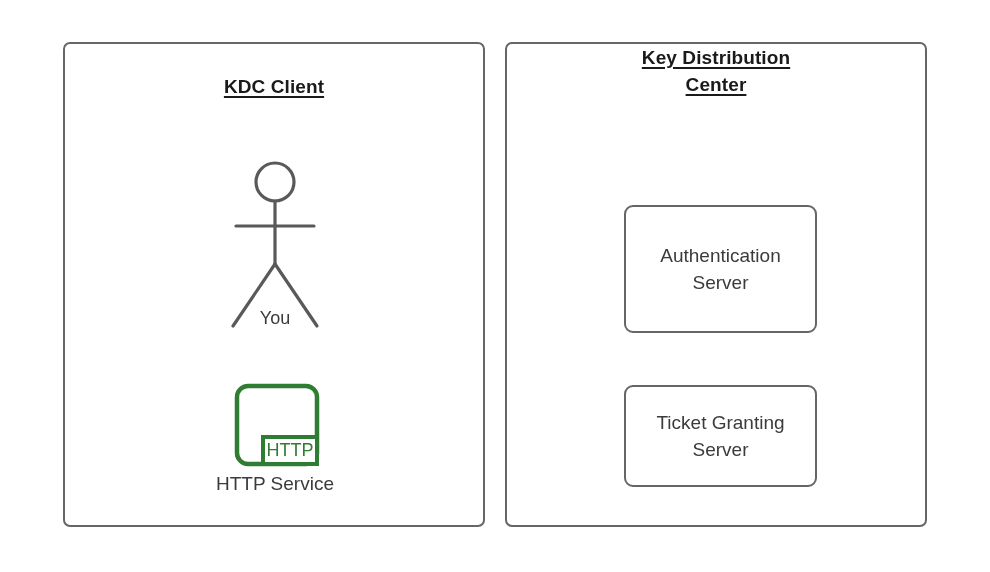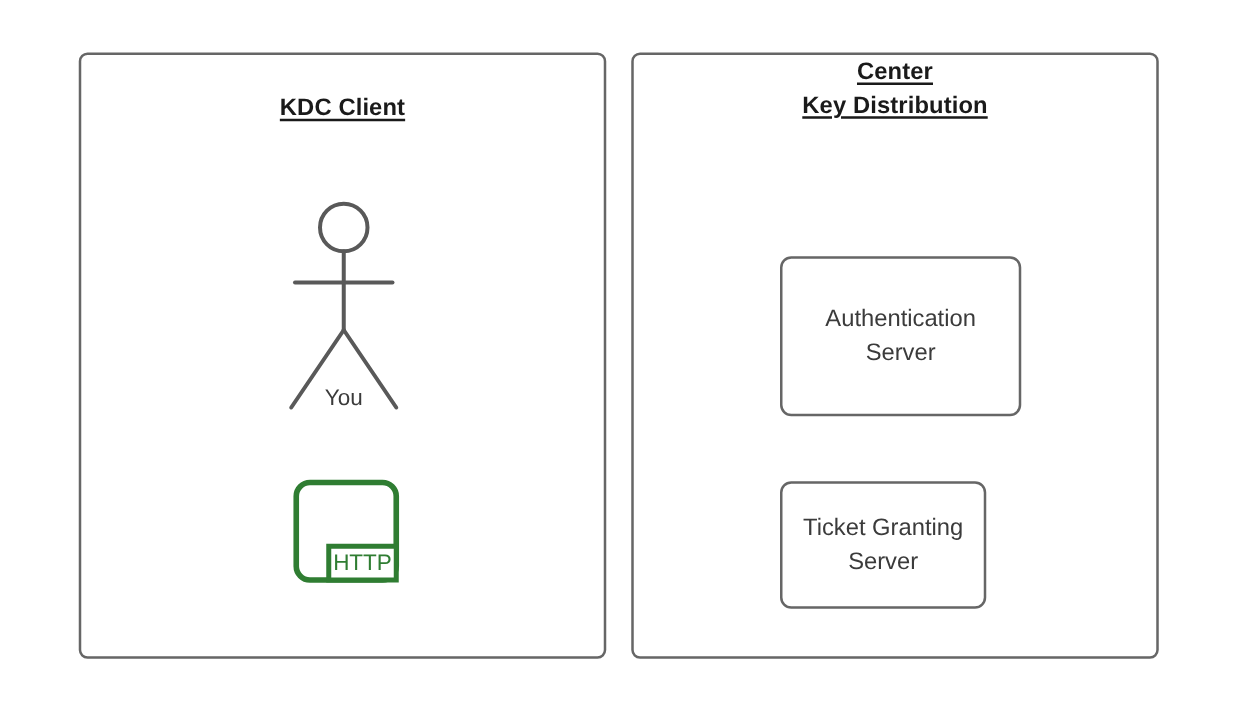--- a/index.html
+++ b/index.html
@@ -118,21 +118,21 @@
   }
   #box-auth {
     left: 624px;
     top: 205px;
     width: 193px;
     height: 128px;
   }
   #box-tgs {
     left: 624px;
     top: 385px;
-    width: 165px;
+    width: 193px;
     height: 102px;
   }
   .server-box .box-text {
     display: block;
     white-space: pre-line;
   }
 </style>
 </head>
 <body>
 
@@ -157,26 +157,27 @@
   </div>
   <div class="figure-label">You</div>
 
   <div class="http-icon">
     <svg width="86" height="84" viewBox="0 0 86 84" xmlns="http://www.w3.org/2000/svg">
       <rect x="3" y="3" width="80" height="78" rx="11" ry="11" fill="none" stroke="#2f7d32" stroke-width="4.5"></rect>
       <rect x="29" y="54" width="54" height="27" fill="#ffffff" stroke="#2f7d32" stroke-width="4"></rect>
       <text x="56" y="73" text-anchor="middle" font-family="Liberation Sans, sans-serif" font-size="18" fill="#2f7d32">HTTP</text>
     </svg>
   </div>
+  <div class="http-label">HTTP Service</div>
 
   <div class="panel" id="panel-kdc"></div>
 
   <div class="panel-title" id="title-kdc" style="left:505px; width:422px;">
+    <div><span>Key Distribution</span></div>
     <div><span>Center</span></div>
-    <div><span>Key Distribution</span></div>
   </div>
 
   <div class="server-box" id="box-auth">
     <span class="box-text">Authentication
 Server</span>
   </div>
 
   <div class="server-box" id="box-tgs">
     <span class="box-text">Ticket Granting
 Server</span>

